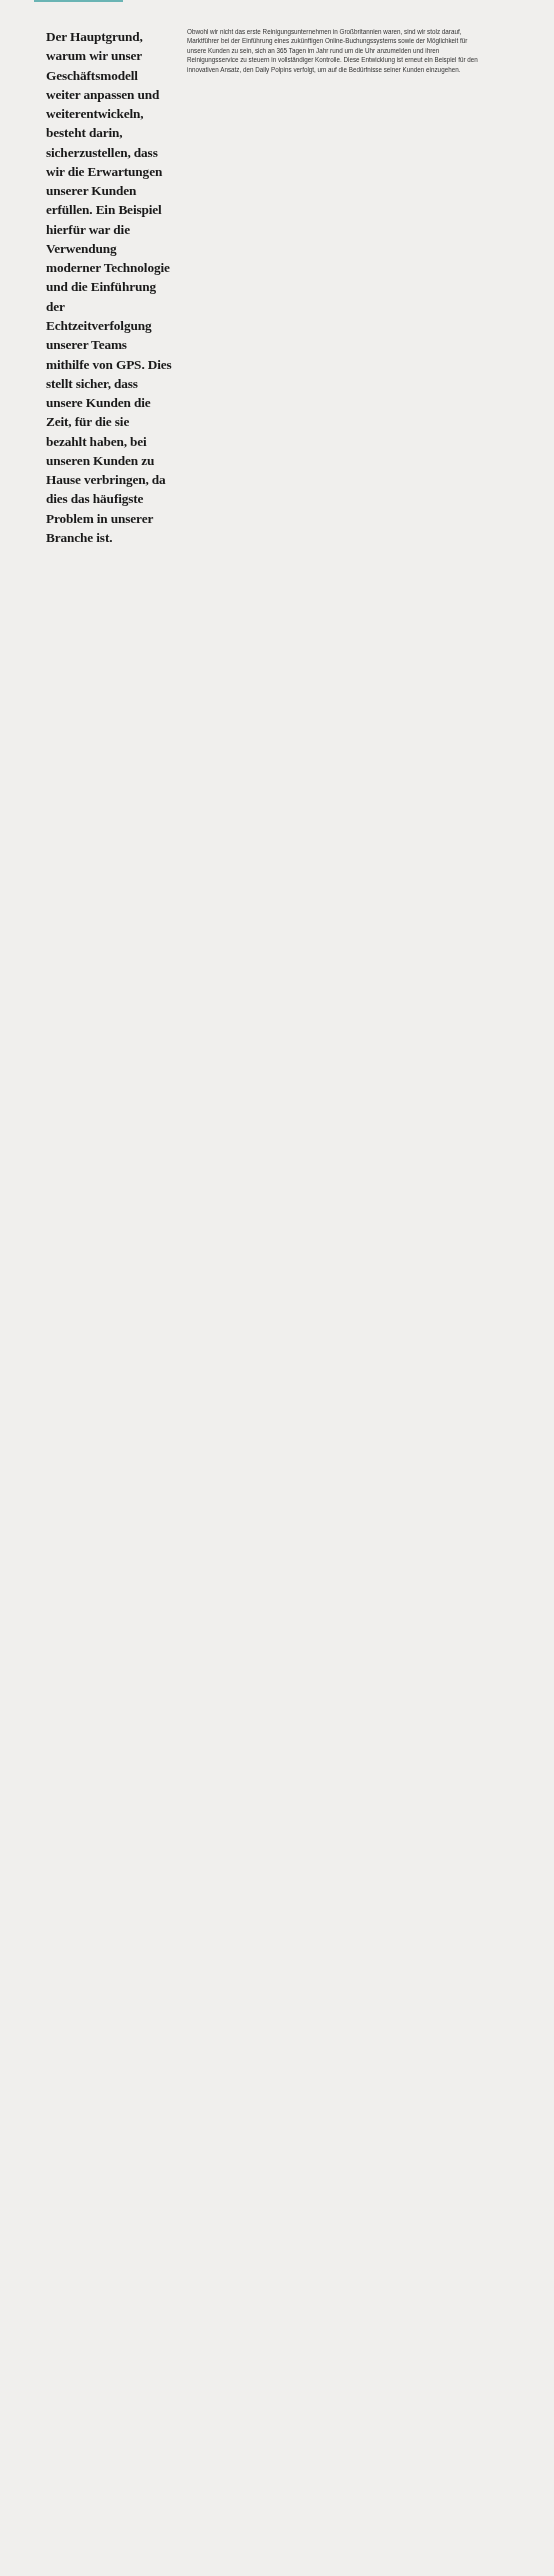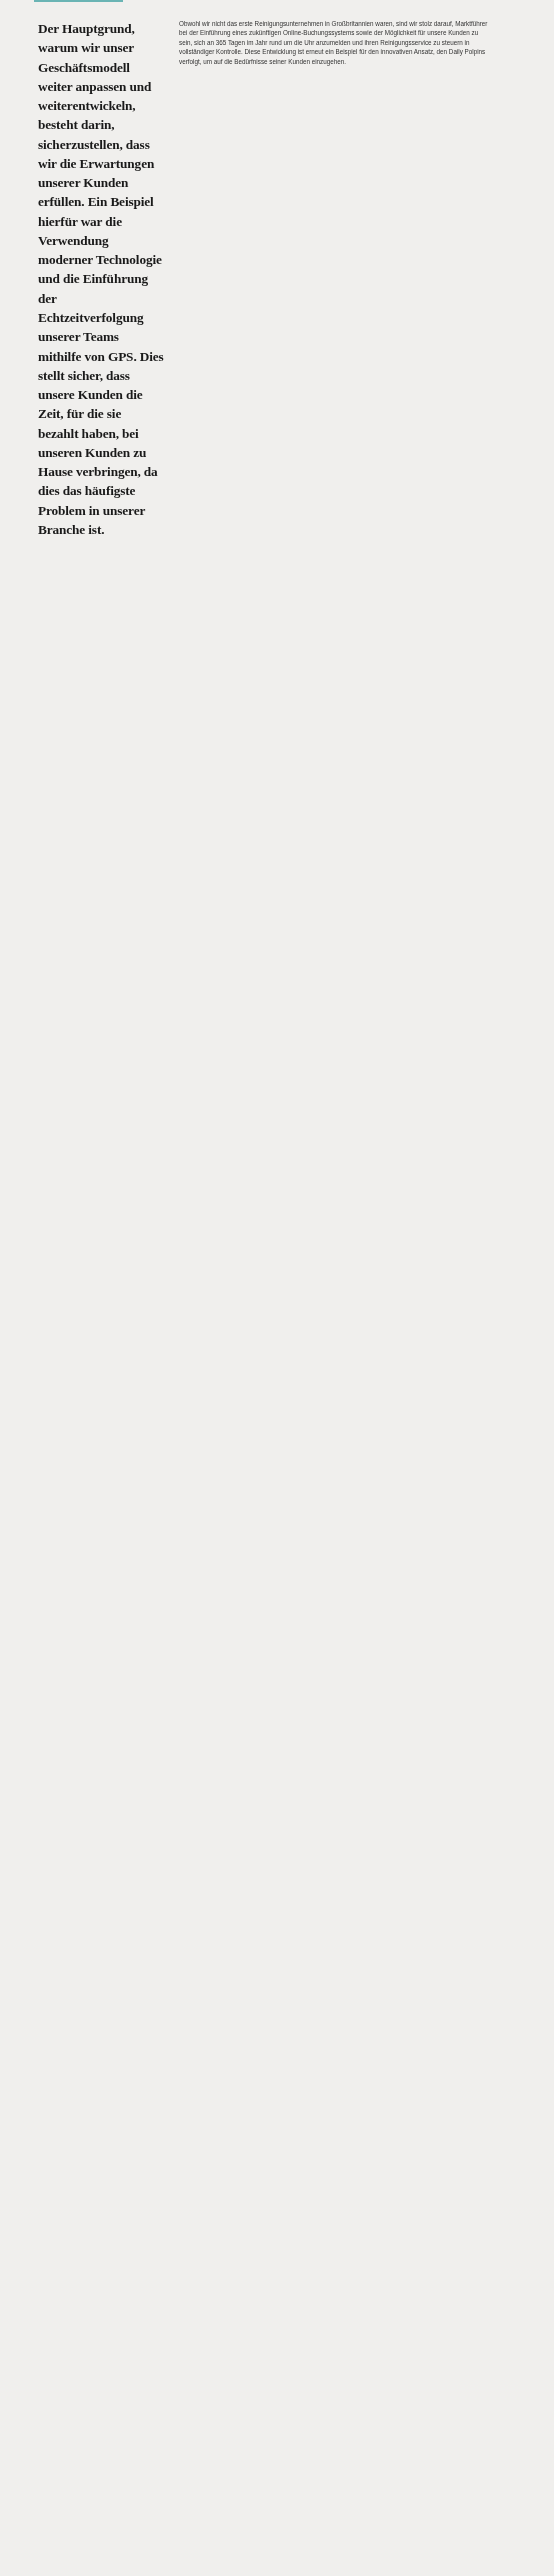--- a/index.html
+++ b/index.html
@@ -13,21 +13,21 @@
       min-height: 2576px;
       background-color: #f0efed;
       font-family: 'Georgia', 'Times New Roman', serif;
       position: relative;
     }
 
     .page-container {
       width: 528px;
       min-height: 2576px;
       background-color: #f0efed;
-      padding: 4px;
+      padding: 12px;
       position: relative;
     }
 
     .top-border {
       width: 89px;
       height: 2.2px;
       background-color: #6ab4b4;
       margin: 0 34px;
       position: absolute;
       top: 0;

